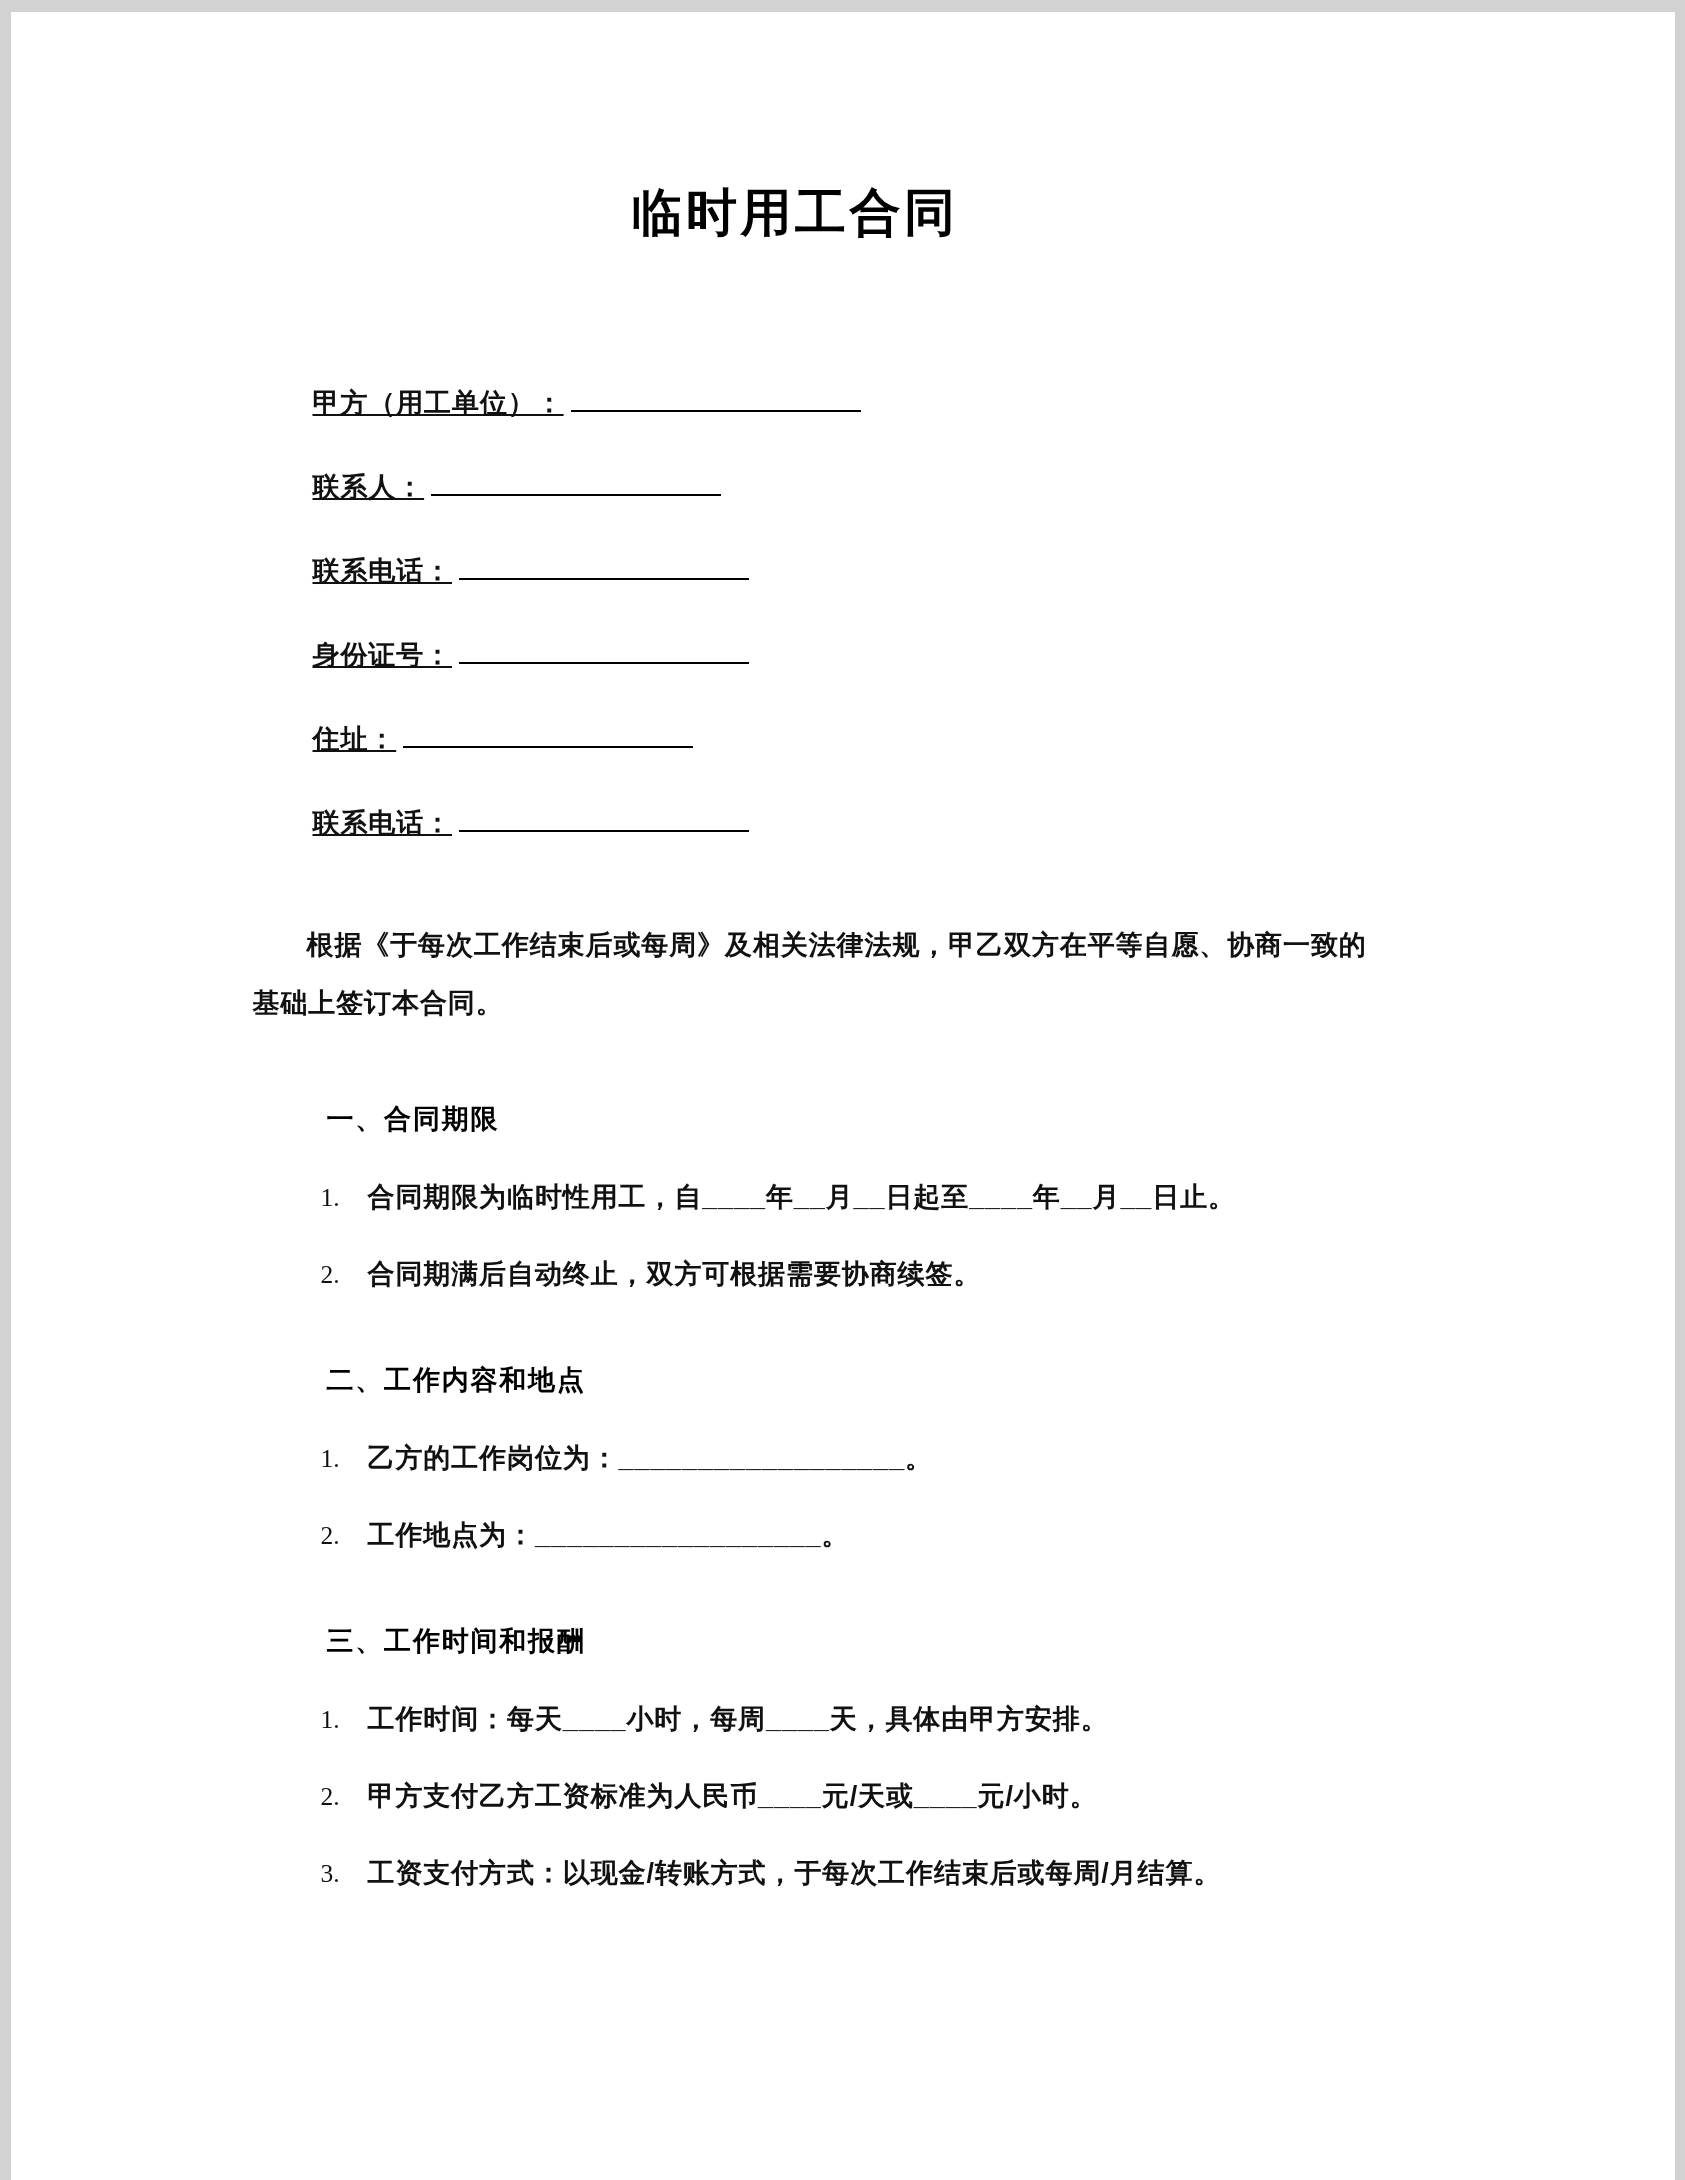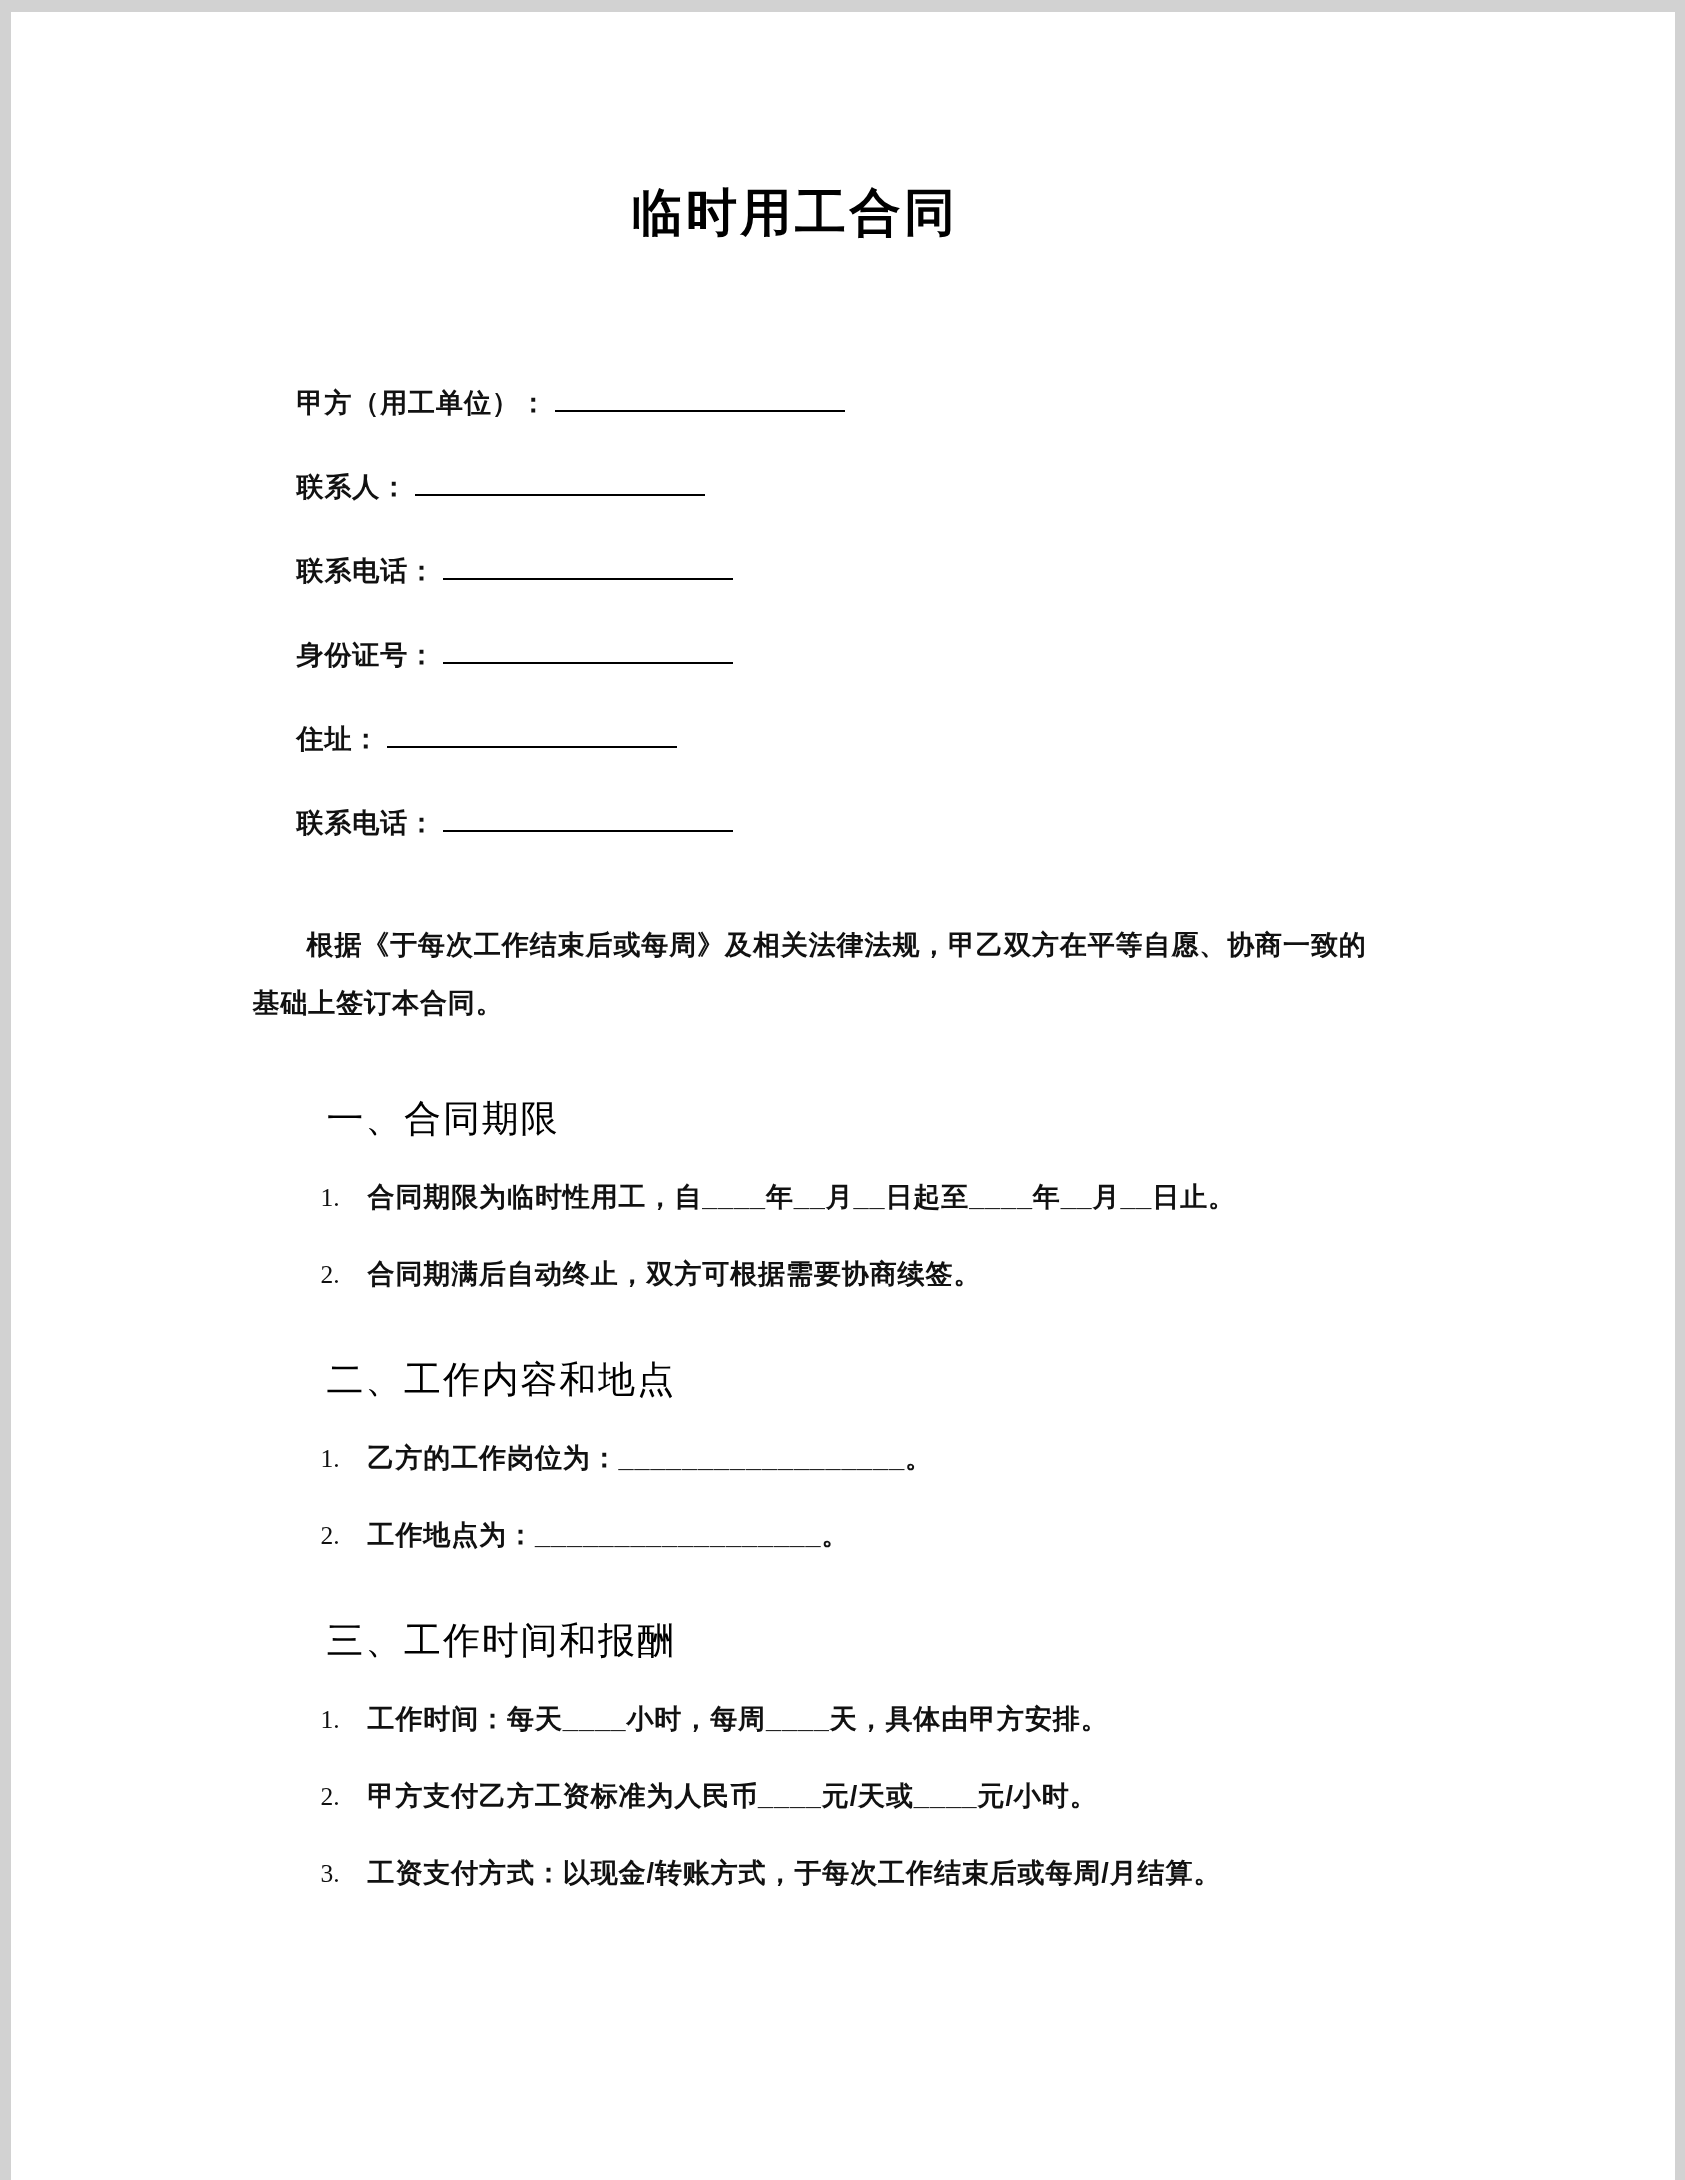--- a/index.html
+++ b/index.html
@@ -21,21 +21,22 @@
   h1.doc-title {
     margin: 0 47px 0 0;
     text-align: center;
     font-size: 51px;
     font-weight: 800;
     letter-spacing: 3.5px;
     color: #000000;
   }
   .fields {
     margin-top: 132px;
-    margin-left: 44px;
+    margin-left: 60px;
+    text-decoration: underline;
   }
   .field-row {
     font-size: 27px;
     font-weight: 700;
     line-height: 35px;
     margin-bottom: 43px;
     white-space: nowrap;
   }
   .field-label {
     letter-spacing: 0.9px;
@@ -52,22 +53,22 @@
     margin: 75px 0 0 0;
     font-size: 27px;
     font-weight: 700;
     line-height: 58px;
     text-indent: 2em;
     letter-spacing: 0.9px;
     max-width: 1159px;
   }
   .section-heading {
     margin: 67px 0 0 74px;
-    font-size: 37px;
-    font-weight: 400;
+    font-size: 27px;
+    font-weight: 700;
     letter-spacing: 1.8px;
     line-height: 40px;
     color: #000000;
   }
   .item {
     margin: 40px 0 0 68px;
     font-size: 27px;
     font-weight: 700;
     line-height: 37px;
     letter-spacing: 0.9px;

